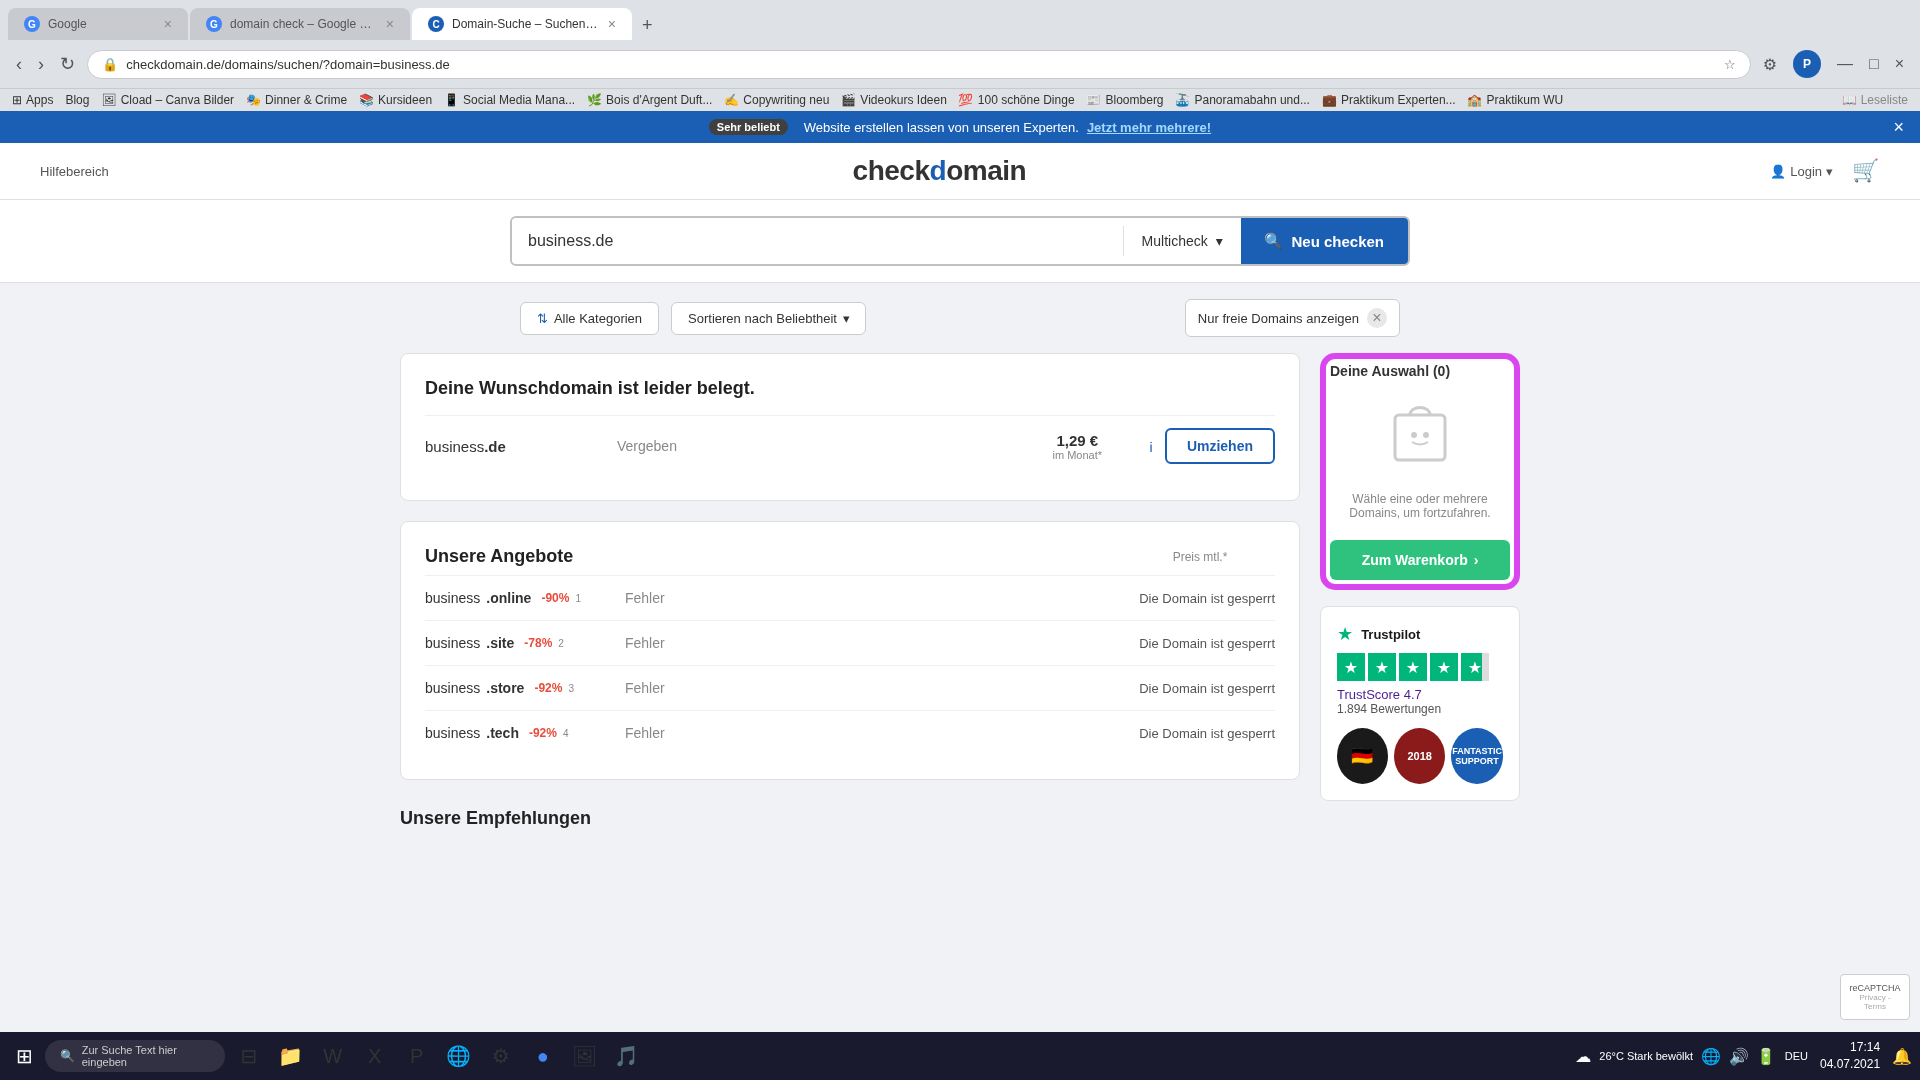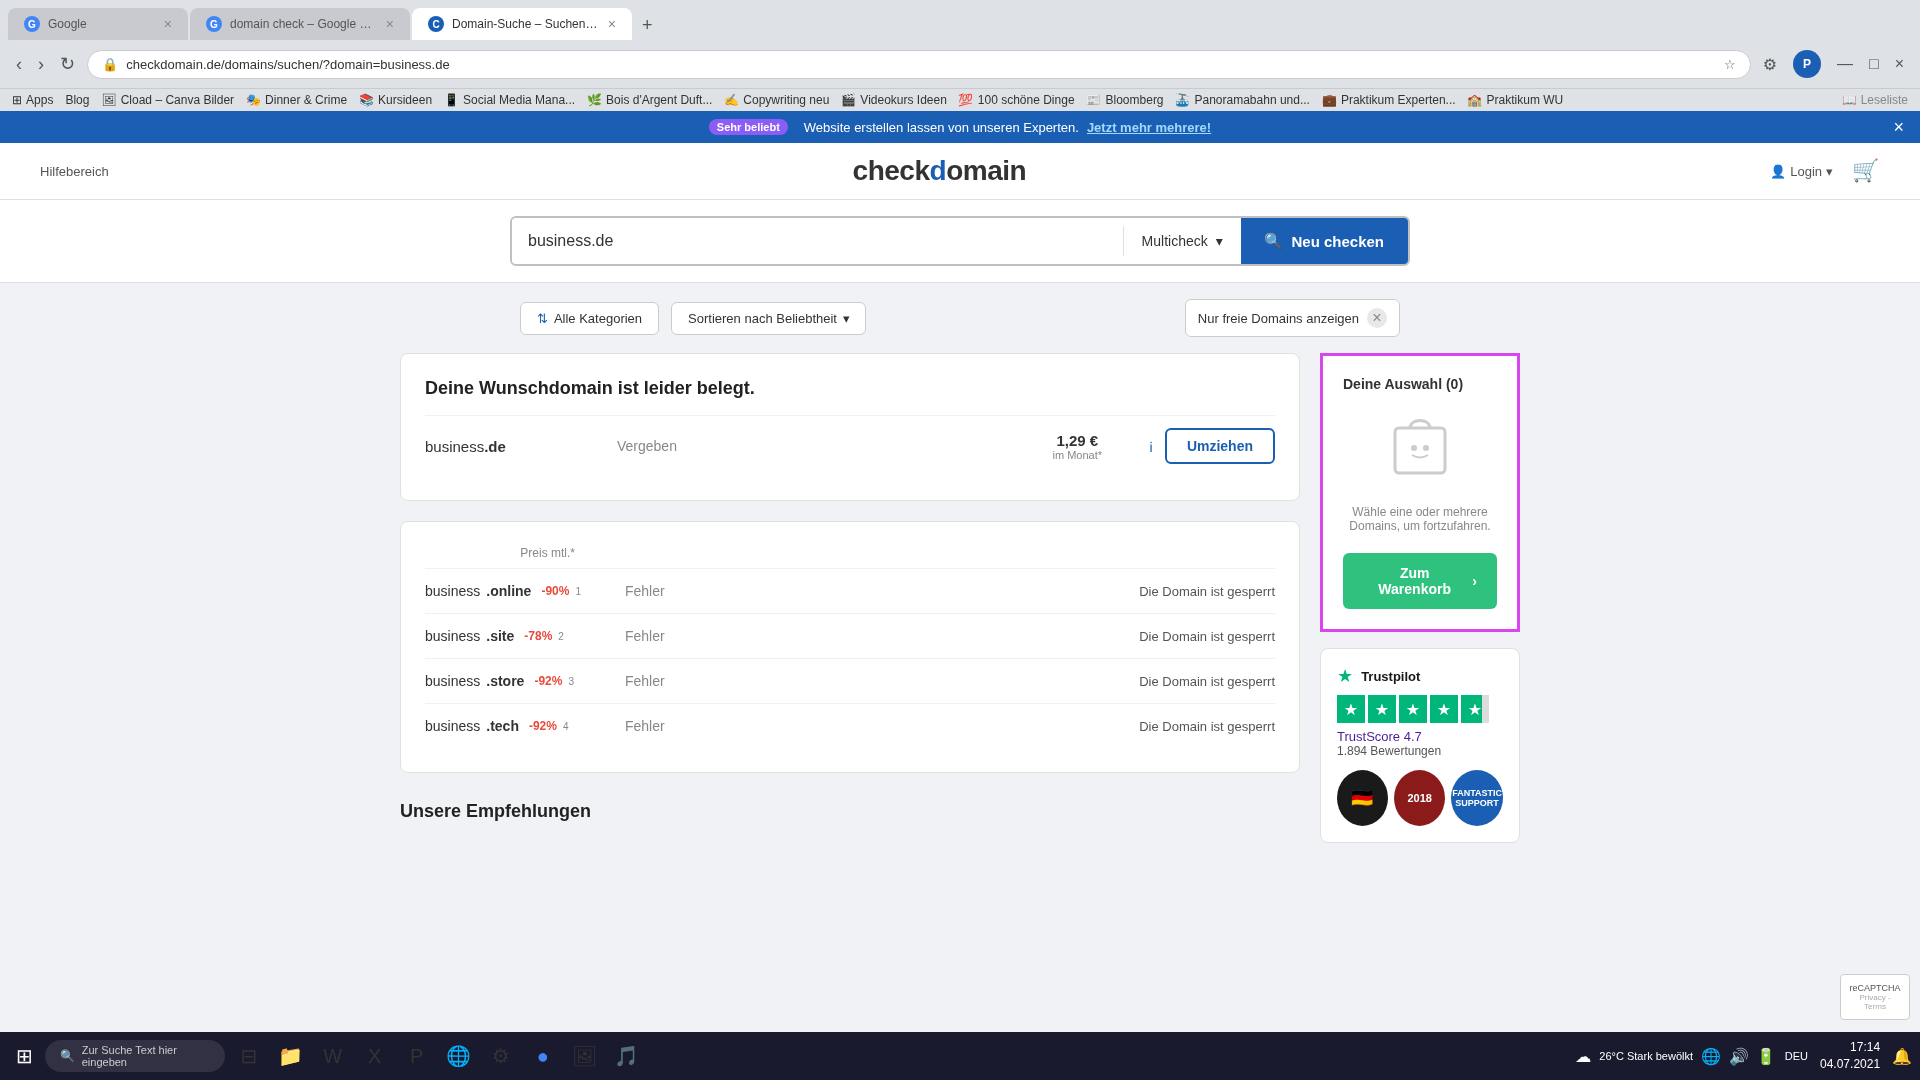--- a/index.html
+++ b/index.html
@@ -25,21 +25,21 @@
     .toolbar-icon-btn { background: none; border: none; font-size: 16px; cursor: pointer; color: #555; padding: 4px; border-radius: 50%; }
 
     .bookmarks-bar { background: #dee1e6; padding: 4px 12px; display: flex; align-items: center; gap: 12px; font-size: 12px; border-top: 1px solid #c8ccc8; }
     .bookmark-item { color: #333; cursor: pointer; white-space: nowrap; display: flex; align-items: center; gap: 4px; }
 
     
     .page-wrapper { background: #f0f2f5; min-height: 900px; }
 
     
     .promo-banner { background: #1a5fb4; color: #fff; text-align: center; padding: 8px 16px; font-size: 13px; position: relative; display: flex; align-items: center; justify-content: center; gap: 8px; }
-    .promo-badge { background: #8b5cf6; color: #fff; font-size: 11px; font-weight: bold; padding: 2px 8px; border-radius: 10px; margin-right: 8px; }
+    .promo-badge { background: #404040; color: #fff; font-size: 11px; font-weight: bold; padding: 2px 8px; border-radius: 10px; margin-right: 8px; }
     .promo-link { color: #a3d8ff; font-weight: bold; text-decoration: underline; cursor: pointer; }
     .promo-close { position: absolute; right: 16px; color: #fff; cursor: pointer; font-size: 18px; }
 
     
     .site-header { background: #fff; padding: 12px 40px; display: flex; align-items: center; justify-content: space-between; border-bottom: 1px solid #e0e0e0; }
     .header-nav-right { display: flex; align-items: center; gap: 20px; font-size: 13px; color: #555; }
     .header-nav-right .login-btn { display: flex; align-items: center; gap: 4px; cursor: pointer; }
     .cart-icon { font-size: 22px; color: #333; cursor: pointer; }
 
     
@@ -77,35 +77,35 @@
     .domain-price { text-align: center; min-width: 120px; }
     .domain-price .price-main { font-size: 15px; font-weight: bold; color: #333; }
     .domain-price .price-sub { font-size: 11px; color: #888; }
     .domain-info-icon { color: #1a5fb4; font-size: 14px; cursor: pointer; }
     .umziehen-btn { border: 2px solid #1a5fb4; color: #1a5fb4; background: #fff; padding: 8px 20px; border-radius: 6px; font-size: 14px; font-weight: bold; cursor: pointer; }
 
     
     .angebote-card { background: #fff; border-radius: 8px; padding: 24px; border: 1px solid #e0e0e0; margin-bottom: 20px; }
     .angebote-header { display: flex; align-items: center; margin-bottom: 8px; }
     .angebote-title { font-size: 18px; font-weight: 600; color: #222; flex: 1; }
-    .preis-col-label { min-width: 150px; text-align: right; font-size: 12px; color: #888; }
+    .preis-col-label { min-width: 150px; text-align: center; font-size: 12px; color: #888; }
     .angebote-row { display: flex; align-items: center; padding: 14px 0; border-top: 1px solid #f0f0f0; }
     .angebote-domain { min-width: 200px; font-size: 14px; color: #333; display: flex; align-items: center; gap: 6px; }
     .angebote-domain .domain-base { color: #333; }
     .angebote-domain .domain-tld { font-weight: 700; color: #333; }
     .angebote-domain .discount { color: #e74c3c; font-size: 12px; font-weight: bold; margin-left: 4px; }
     .angebote-domain .footnote-num { font-size: 10px; color: #888; vertical-align: super; }
     .angebote-status { flex: 1; color: #888; font-size: 14px; }
     .angebote-locked { color: #555; font-size: 13px; }
 
     
     .empfehlungen-title { font-size: 18px; font-weight: 600; color: #222; }
 
     
-    .sidebar-selection { background: #fff; border-radius: 0; padding: 20px; margin-bottom: 16px; border: 3px solid #d946ef; text-align: center; }
+    .sidebar-selection { background: #fff; border-radius: 15px; padding: 4px; margin-bottom: 16px; border: 6px solid #d946ef; text-align: center; }
     .selection-title { font-size: 14px; font-weight: 600; margin-bottom: 16px; text-align: left; }
     .empty-bag-icon { margin: 16px auto; font-size: 48px; color: #ccc; }
     .empty-msg { font-size: 12px; color: #888; margin: 8px 0 20px; text-align: center; }
     .warenkorb-btn { background: #2ec27e; color: #fff; border: none; border-radius: 6px; padding: 12px 20px; font-size: 14px; font-weight: bold; cursor: pointer; width: 100%; display: flex; align-items: center; justify-content: center; gap: 6px; }
 
     .trustpilot-box { background: #fff; border-radius: 8px; padding: 16px; border: 1px solid #e0e0e0; margin-bottom: 16px; }
     .tp-header { display: flex; align-items: center; gap: 8px; margin-bottom: 8px; }
     .tp-logo { font-size: 13px; font-weight: bold; color: #191919; }
     .tp-star-icon { color: #00b67a; font-size: 18px; }
     .tp-stars { display: flex; gap: 3px; margin-bottom: 6px; }
@@ -274,20 +274,21 @@
             <div class="price-main">1,29 €</div>
             <div class="price-sub">im Monat*</div>
           </div>
           <span class="domain-info-icon">ℹ</span>
           <button class="umziehen-btn">Umziehen</button>
         </div>
       </div>
 
       <div class="angebote-card">
         <div class="angebote-header">
+          <span class="angebote-title">Unsere Angebote</span>
           <span class="preis-col-label">Preis mtl.*</span>
         </div>
 
         <div class="angebote-row">
           <div class="angebote-domain">
             <span class="domain-base">business</span>
               <span class="domain-tld">.online</span>
             <span class="discount">-90%</span>
             <sup class="footnote-num">1</sup>
           </div>

